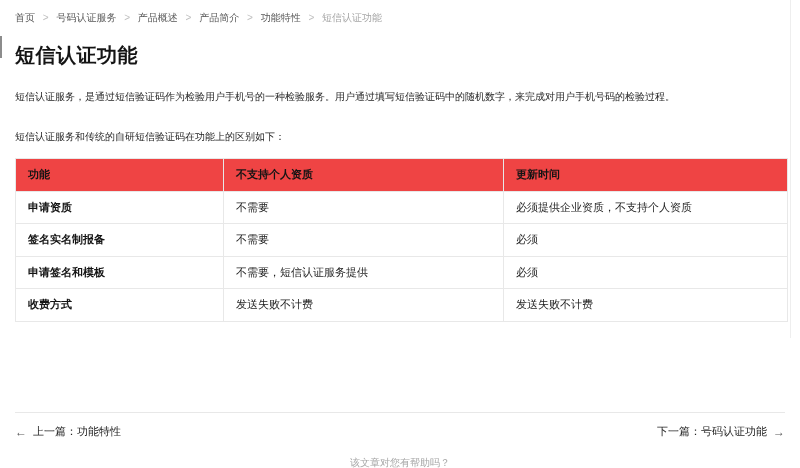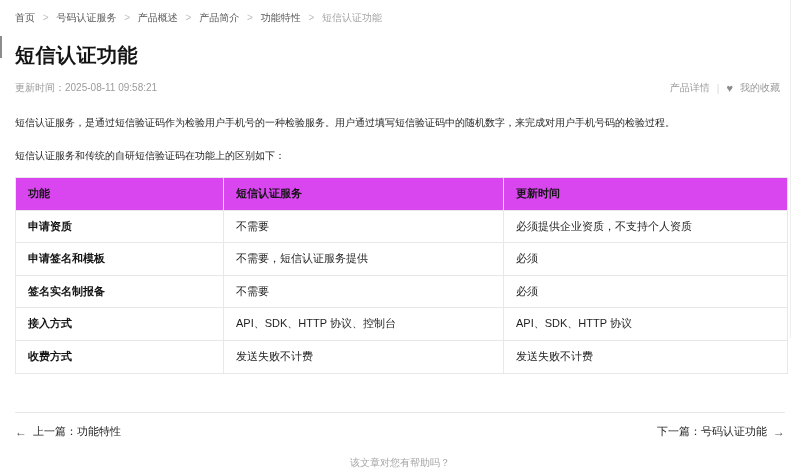--- a/index.html
+++ b/index.html
@@ -31,34 +31,34 @@
   .title { font-size: 20px; font-weight: bold; color: #141414; margin-top: 17px; letter-spacing: 0.5px; }
   .meta-row { display: flex; justify-content: space-between; align-items: center; margin-top: 12px; }
   .updated { font-size: 10px; color: #9b9b9b; }
   .meta-actions { font-size: 10px; color: #9b9b9b; display: flex; align-items: center; gap: 7px; padding-right: 5px; }
   .action-link { cursor: pointer; }
   .meta-divider { color: #d9d9d9; }
   .heart { color: #8c8c8c; font-size: 11px; cursor: pointer; }
 
   
   .para { font-size: 10px; line-height: 1.55; margin-top: 20px; color: #1f1f1f; }
-  .para + .para { margin-top: 17px; }
+  .para + .para { margin-top: 24px; }
 
   
   table { border-collapse: collapse; width: 772px; margin-top: 14px; table-layout: fixed; }
   th, td {
     border: 1px solid #e8e8e8;
     font-size: 11px;
     padding: 7px 12px;
     text-align: left;
     vertical-align: middle;
     line-height: 1.6;
     color: #1f1f1f;
   }
-  th { background: #d946ef; font-weight: bold; color: #141414; }
+  th { background: #ef4444; font-weight: bold; color: #141414; }
   td.c1 { font-weight: bold; color: #141414; }
   col.col1 { width: 208px; }
   col.col2 { width: 280px; }
   col.col3 { width: 284px; }
 
   
   .bottom-section { position: absolute; left: 15px; right: 15px; top: 412px; }
   .pager {
     border-top: 1px solid #e8e8e8;
     padding-top: 11px;
@@ -86,68 +86,52 @@
     <span class="bc-sep">&gt;</span>
     <span class="bc-item">产品简介</span>
     <span class="bc-sep">&gt;</span>
     <span class="bc-item">功能特性</span>
     <span class="bc-sep">&gt;</span>
     <span class="bc-item bc-current">短信认证功能</span>
   </nav>
 
   <h1 class="title">短信认证功能</h1>
 
-  <div class="meta-row">
-    <div class="updated">
-      <span>更新时间：</span><span>2025-08-11 09:58:21</span>
-    </div>
-    <div class="meta-actions">
-      <span class="action-link">产品详情</span>
-      <span class="meta-divider">|</span>
-      <span class="heart">♥</span>
-      <span class="action-link">我的收藏</span>
-    </div>
-  </div>
 
   <p class="para">短信认证服务，是通过短信验证码作为检验用户手机号的一种检验服务。用户通过填写短信验证码中的随机数字，来完成对用户手机号码的检验过程。</p>
   <p class="para">短信认证服务和传统的自研短信验证码在功能上的区别如下：</p>
 
   <table>
     <colgroup>
         <col class="col1">
         <col class="col2">
         <col class="col3">
       </colgroup>
     <thead>
       <tr>
         <th>功能</th>
-        <th>短信认证服务</th>
+        <th>不支持个人资质</th>
         <th>更新时间</th>
       </tr>
     </thead>
     <tbody>
       <tr>
         <td class="c1">申请资质</td>
         <td>不需要</td>
         <td>必须提供企业资质，不支持个人资质</td>
       </tr>
       <tr>
-        <td class="c1">申请签名和模板</td>
-        <td>不需要，短信认证服务提供</td>
-        <td>必须</td>
-      </tr>
-      <tr>
         <td class="c1">签名实名制报备</td>
         <td>不需要</td>
         <td>必须</td>
       </tr>
       <tr>
-        <td class="c1">接入方式</td>
-        <td>API、SDK、HTTP 协议、控制台</td>
-        <td>API、SDK、HTTP 协议</td>
+        <td class="c1">申请签名和模板</td>
+        <td>不需要，短信认证服务提供</td>
+        <td>必须</td>
       </tr>
       <tr>
         <td class="c1">收费方式</td>
         <td>发送失败不计费</td>
         <td>发送失败不计费</td>
       </tr>
     </tbody>
   </table>
 
   <div class="bottom-section">

